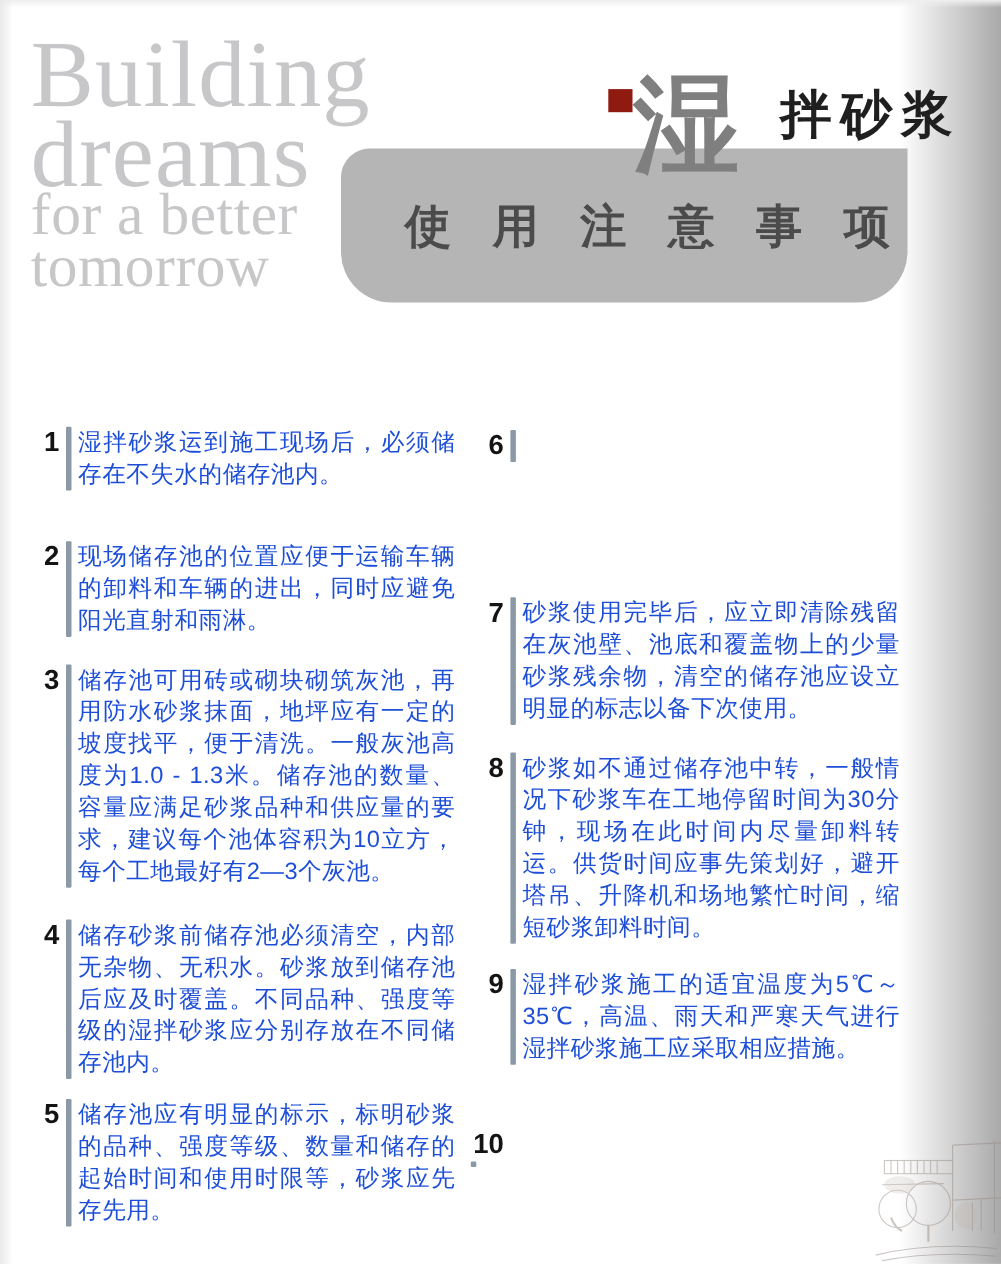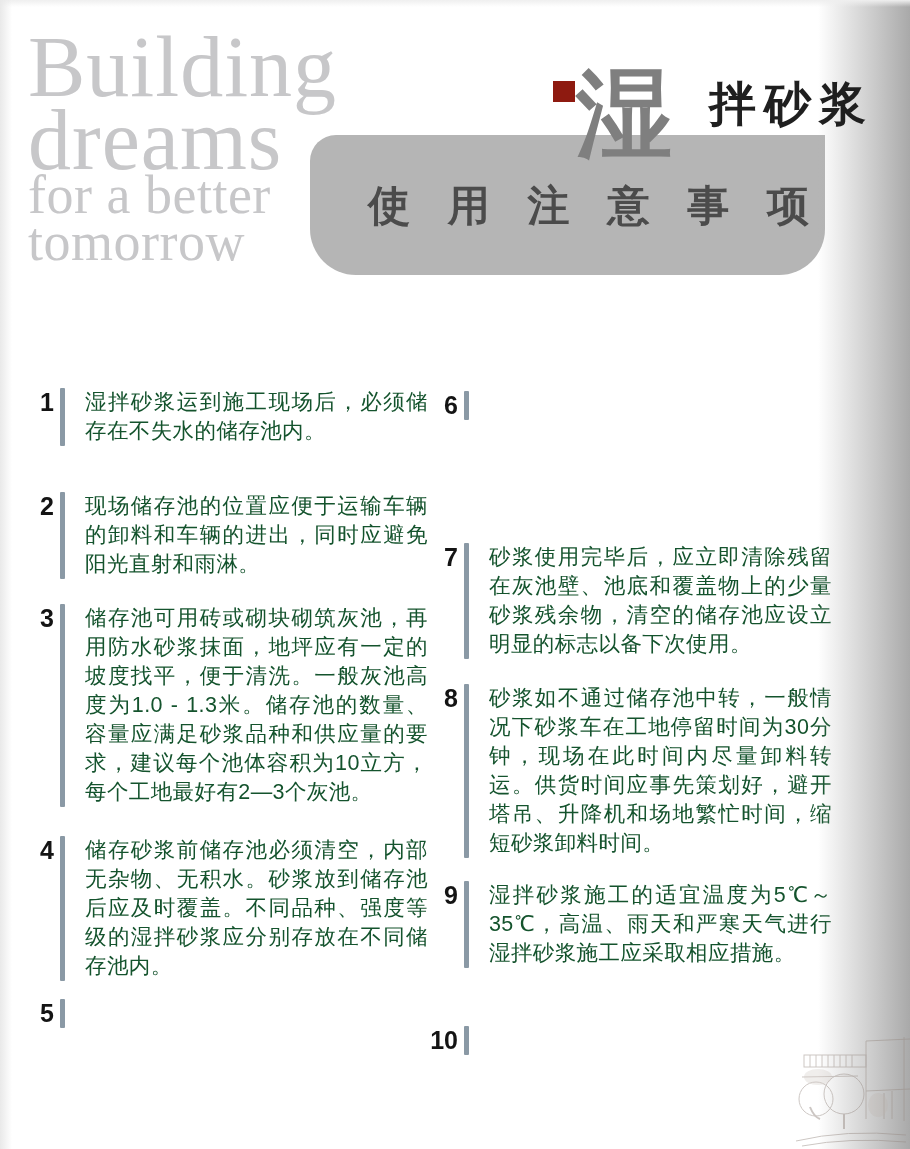--- a/index.html
+++ b/index.html
@@ -33,21 +33,21 @@
   .banner-text{position:absolute;left:58px;right:16px;top:50px;display:flex;justify-content:space-between;
     font-size:42px;line-height:42px;font-weight:700;color:#4b4b4b;}
 
   
   .item{position:absolute;display:flex;align-items:stretch;z-index:1;}
   .col-left{left:24px;}
   .col-right{left:428px;}
   .num{flex:0 0 30px;width:30px;text-align:right;margin-right:6px;font-size:25px;line-height:29px;
     font-weight:700;color:#141414;}
   .rule{flex:0 0 5px;width:5px;background:#8a99a5;border-radius:1px;}
-  .itext{width:343px;margin-left:20px;font-size:21.5px;line-height:29px;color:#14532d;
+  .itext{width:343px;margin-left:6px;font-size:21.5px;line-height:29px;color:#1d4ed8;
     letter-spacing:0.4px;text-align:justify;}
 
   
   .sketch{position:absolute;left:788px;top:1033px;z-index:3;opacity:0.6;}
 </style>
 </head>
 <body>
 
 <div class="page">
 
@@ -91,20 +91,21 @@
     <div class="itext">储存池可用砖或砌块砌筑灰池，再用防水砂浆抹面，地坪应有一定的坡度找平，便于清洗。一般灰池高度为1.0 - 1.3米。储存池的数量、容量应满足砂浆品种和供应量的要求，建议每个池体容积为10立方，每个工地最好有2—3个灰池。</div>
   </div>
   <div class="item col-left" style="top:836px;">
     <div class="num">4</div>
     <div class="rule"></div>
     <div class="itext">储存砂浆前储存池必须清空，内部无杂物、无积水。砂浆放到储存池后应及时覆盖。不同品种、强度等级的湿拌砂浆应分别存放在不同储存池内。</div>
   </div>
   <div class="item col-left" style="top:999px;">
     <div class="num">5</div>
     <div class="rule"></div>
+    <div class="itext">储存池应有明显的标示，标明砂浆的品种、强度等级、数量和储存的起始时间和使用时限等，砂浆应先存先用。</div>
   </div>
 
   <div class="item col-right" style="top:391px;">
     <div class="num">6</div>
     <div class="rule"></div>
   </div>
   <div class="item col-right" style="top:543px;">
     <div class="num">7</div>
     <div class="rule"></div>
     <div class="itext">砂浆使用完毕后，应立即清除残留在灰池壁、池底和覆盖物上的少量砂浆残余物，清空的储存池应设立明显的标志以备下次使用。</div>
@@ -112,21 +113,21 @@
   <div class="item col-right" style="top:684px;">
     <div class="num">8</div>
     <div class="rule"></div>
     <div class="itext">砂浆如不通过储存池中转，一般情况下砂浆车在工地停留时间为30分钟，现场在此时间内尽量卸料转运。供货时间应事先策划好，避开塔吊、升降机和场地繁忙时间，缩短砂浆卸料时间。</div>
   </div>
   <div class="item col-right" style="top:881px;">
     <div class="num">9</div>
     <div class="rule"></div>
     <div class="itext">湿拌砂浆施工的适宜温度为5℃～35℃，高温、雨天和严寒天气进行湿拌砂浆施工应采取相应措施。</div>
   </div>
-  <div class="item col-right" style="top:1026px;">
+  <div class="item col-right" style="top:1026px;flex-direction:column;">
     <div class="num">10</div>
     <div class="rule"></div>
   </div>
 
   <svg class="sketch" width="122" height="116" viewBox="0 0 122 116" fill="none">
     <g stroke="#968a83" stroke-width="1" opacity="0.8">
 
       <line x1="78" y1="8" x2="78" y2="86"></line>
       <line x1="116" y1="4" x2="116" y2="88"></line>
       <line x1="78" y1="8" x2="122" y2="6"></line>

